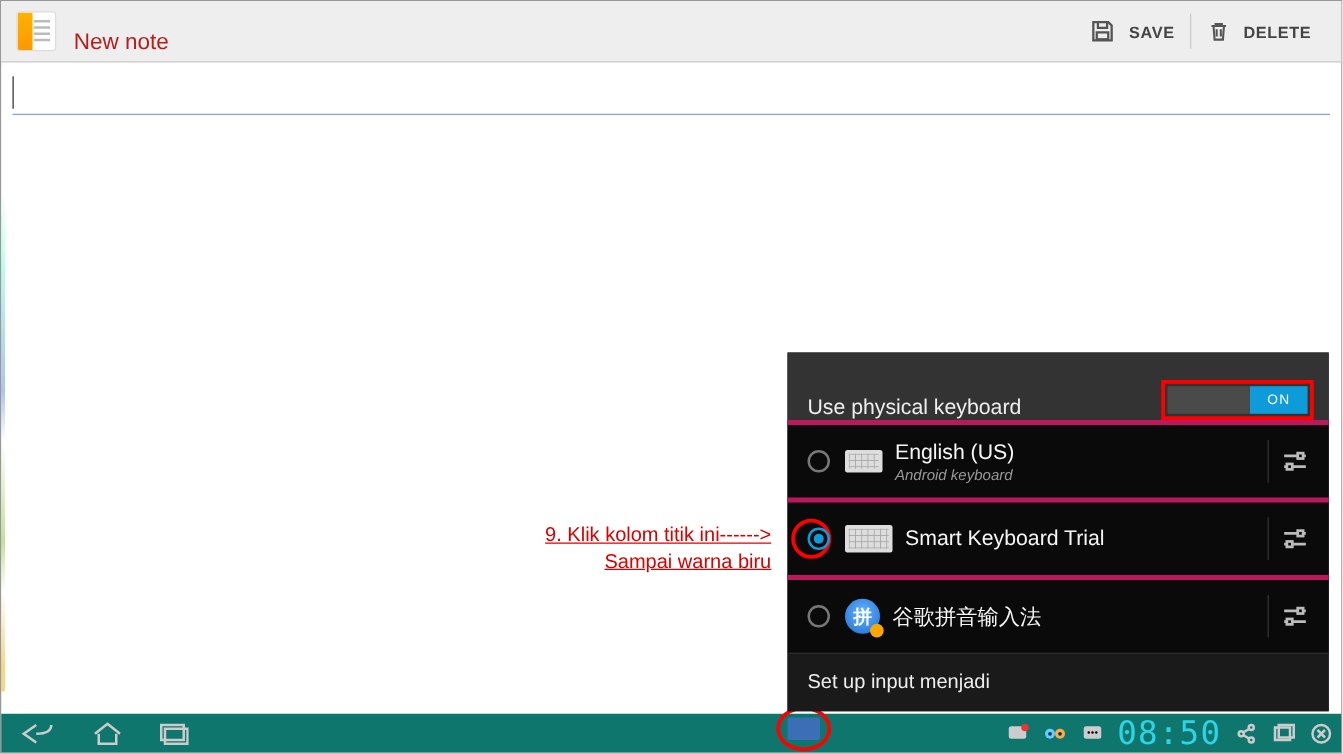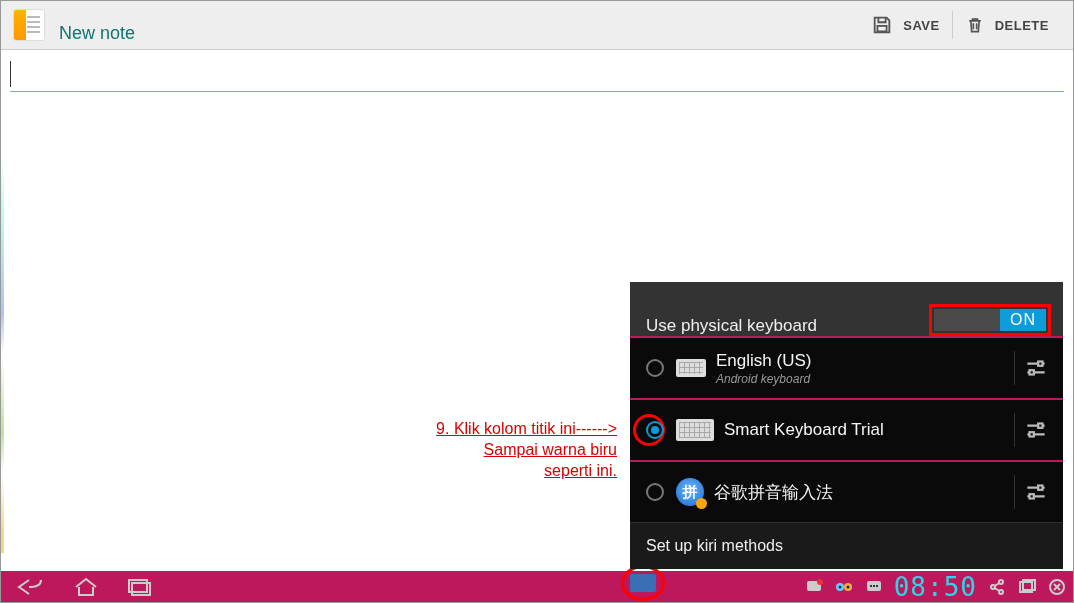--- a/index.html
+++ b/index.html
@@ -4,21 +4,21 @@
 <style>
   * { box-sizing: border-box; margin: 0; padding: 0; font-family: Arial, sans-serif; }
   html, body { width: 1074px; height: 603px; overflow: hidden; }
   .window { width: 1074px; height: 603px; border: 1px solid #999; position: relative; background: #fff; }
 
   
   .action-bar { height: 49px; background: #eee; display: flex; align-items: center; padding: 0 12px; border-bottom: 1px solid #ccc; }
   .app-icon { width: 32px; height: 32px; background: #fff; border: 1px solid #ddd; border-radius: 3px; position: relative; overflow: hidden; }
   .app-icon::before { content: ""; position: absolute; top: 0; left: 0; width: 40%; height: 100%; background: linear-gradient(#ffb300, #ff9800); }
   .app-icon::after { content: ""; position: absolute; right: 4px; top: 6px; width: 45%; height: 2px; background: #bbb; box-shadow: 0 5px 0 #bbb, 0 10px 0 #bbb, 0 15px 0 #bbb; }
-  .title { margin-left: 14px; font-size: 18px; color: #0f766e; flex: 1; margin-top: 16px; }
+  .title { margin-left: 14px; font-size: 18px; color: #b91c1c; flex: 1; margin-top: 16px; }
   .action-btn { display: flex; align-items: center; gap: 10px; padding: 0 12px; height: 100%; color: #444; font-size: 13px; letter-spacing: 0.5px; font-weight: bold; }
   .action-sep { width: 1px; height: 28px; background: #ccc; }
   .icon-save svg, .icon-delete svg { display: block; }
 
   
   .note-area { position: absolute; top: 50px; left: 1px; right: 1px; bottom: 31px; background: #fff; }
   .note-line { position: absolute; top: 40px; left: 8px; right: 8px; height: 1px; background: #8aa0e6; }
   .cursor { position: absolute; top: 10px; left: 8px; width: 1px; height: 26px; background: #333; }
 
   
@@ -26,22 +26,22 @@
   .anno10 { left: 346px; top: 267px; width: 255px; }
   .anno9 { left: 416px; top: 418px; width: 200px; text-align: right; text-decoration: underline; }
   .anno8 { left: 356px; top: 579px; font-size: 14px; }
 
   
   .ime-popup { position: absolute; right: 10px; top: 281px; width: 433px; background: #1c1c1c; z-index: 5; }
   .ime-header { display: flex; align-items: flex-end; justify-content: space-between; height: 54px; padding: 0 12px 0 16px; background: #333; }
   .ime-header-title { color: #eee; font-size: 17px; }
   .toggle-wrap { border: 3px solid #ff0000; padding: 2px; }
   .toggle { width: 112px; height: 22px; background: #4a4a4a; position: relative; }
-  .toggle-on { position: absolute; right: 0; top: 0; width: 46px; height: 22px; background: #0d9bd9; color: #fff; font-size: 16px; display: flex; align-items: center; justify-content: center; letter-spacing: 1px; }
-  .ime-row { display: flex; align-items: center; height: 62px; padding: 0 8px 0 10px; border-top: 2px solid #be185d; position: relative; background: #0a0a0a; }
+  .toggle-on { position: absolute; right: 0; top: 0; width: 46px; height: 22px; background: #0d9bd9; color: #fff; font-size: 11px; display: flex; align-items: center; justify-content: center; letter-spacing: 1px; }
+  .ime-row { display: flex; align-items: center; height: 62px; padding: 0 8px 0 10px; border-top: 4px solid #be185d; position: relative; background: #0a0a0a; }
   .radio { width: 18px; height: 18px; border: 2px solid #777; border-radius: 50%; margin: 0 12px 0 6px; position: relative; flex-shrink: 0; }
   .radio.checked { border-color: #0d9bd9; }
   .radio.checked::after { content: ""; position: absolute; left: 3px; top: 3px; width: 8px; height: 8px; background: #0d9bd9; border-radius: 50%; }
   .radio-ring { position: absolute; left: 3px; top: 50%; transform: translateY(-50%); width: 32px; height: 32px; border: 3px solid #ff0000; border-radius: 50%; pointer-events: none; }
   .kbd-mini { width: 30px; height: 18px; background: #ddd; border-radius: 2px; margin-right: 10px; flex-shrink: 0; position: relative; }
   .kbd-mini.smart { width: 38px; height: 22px; }
   .kbd-mini::after { content: ""; position: absolute; inset: 3px; background-image:
     linear-gradient(#888 1px, transparent 1px),
     linear-gradient(90deg, #888 1px, transparent 1px);
     background-size: 5px 5px; opacity: .6; }
@@ -49,21 +49,21 @@
   .pinyin-ico::after { content: ""; position: absolute; right: -3px; bottom: -3px; width: 11px; height: 11px; border-radius: 50%; background: #ffa500; }
   .ime-labels { flex: 1; }
   .ime-main { color: #f5f5f5; font-size: 17px; }
   .ime-sub { color: #999; font-size: 12px; margin-top: 1px; font-style: italic; }
   .ime-settings { width: 26px; height: 26px; margin-right: 6px; flex-shrink: 0; }
   .ime-settings svg { display: block; }
   .ime-separator { width: 1px; height: 34px; background: #333; margin: 0 8px; }
   .ime-footer { padding: 14px 16px; color: #eee; font-size: 16px; border-top: 1px solid #2f2f2f; background: #1a1a1a; }
 
   
-  .nav-bar { position: absolute; bottom: 0; left: 0; right: 0; height: 31px; background: #be185d; display: flex; align-items: center; padding: 0 8px; gap: 18px; color: #ccc; z-index: 2; }
+  .nav-bar { position: absolute; bottom: 0; left: 0; right: 0; height: 31px; background: #0f766e; display: flex; align-items: center; padding: 0 8px; gap: 18px; color: #ccc; z-index: 2; }
   .nav-left { display: flex; align-items: center; gap: 28px; padding-left: 6px; }
   .nav-ico svg { display: block; }
   .nav-kbd-wrap { position: absolute; left: 620px; top: -6px; width: 44px; height: 36px; border: 3px solid #ff0000; border-radius: 50%; display: flex; align-items: center; justify-content: center; }
   .nav-kbd { width: 26px; height: 18px; background: #3b6fb5; border-radius: 2px; position: relative; }
   .nav-right { position: absolute; right: 6px; top: 0; bottom: 0; display: flex; align-items: center; gap: 10px; }
   .status-ico { width: 20px; height: 20px; display: flex; align-items: center; justify-content: center; color: #ddd; }
   .clock { font-family: monospace; font-size: 26px; color: #2dd4e6; letter-spacing: 1px; }
 
   
   .edge-left { position: absolute; left: 0; top: 52px; width: 3px; height: 500px; background: linear-gradient(#fff 0, #fff 100px, #8fd 160px, #79e 260px, #fff 300px, #9c5 380px, #fff 420px, #eb3 480px); opacity: .6; }
@@ -101,21 +101,20 @@
   <div class="note-area">
     <div class="cursor"></div>
     <div class="note-line"></div>
   </div>
 
   <div class="edge-left"></div>
 
   <div class="anno anno9">
     <div>9. Klik kolom titik ini------&gt;</div>
     <div>Sampai warna biru</div>
-    <div>seperti ini.</div>
   </div>
   <div class="anno anno8">8.Klik icon keyboard ----------&gt;</div>
 
   <div class="ime-popup">
     <div class="ime-header">
       <span class="ime-header-title">Use physical keyboard</span>
       <div class="toggle-wrap">
         <div class="toggle">
           <div class="toggle-on">ON</div>
         </div>
@@ -165,21 +164,21 @@
       <div class="ime-separator"></div>
       <div class="ime-settings">
         <svg width="26" height="26" viewBox="0 0 24 24" fill="none" stroke="#bbb" stroke-width="2">
           <path d="M4 8h10M18 8h2M4 16h2M10 16h10"></path>
             <rect x="14" y="6" width="4" height="4"></rect>
             <rect x="6" y="14" width="4" height="4"></rect>
         </svg>
       </div>
     </div>
 
-    <div class="ime-footer">Set up kiri methods</div>
+    <div class="ime-footer">Set up input menjadi</div>
   </div>
 
   <div class="nav-bar">
     <div class="nav-left">
       <span class="nav-ico">
         <svg width="30" height="20" viewBox="0 0 30 20" fill="none" stroke="#ccc" stroke-width="2">
           <path d="M14 3 L4 10 L14 17 M14 10 C 24 10 26 6 26 3"></path>
         </svg>
       </span>
       <span class="nav-ico">

